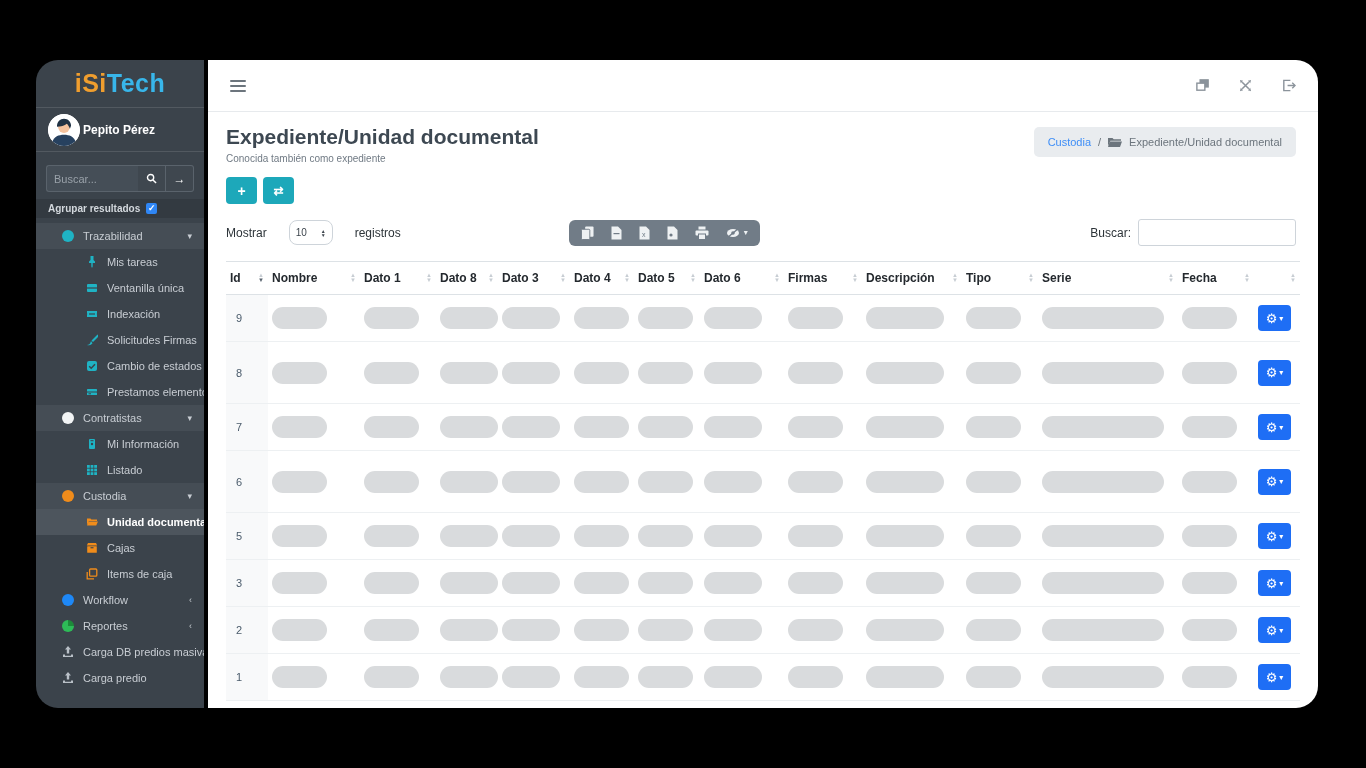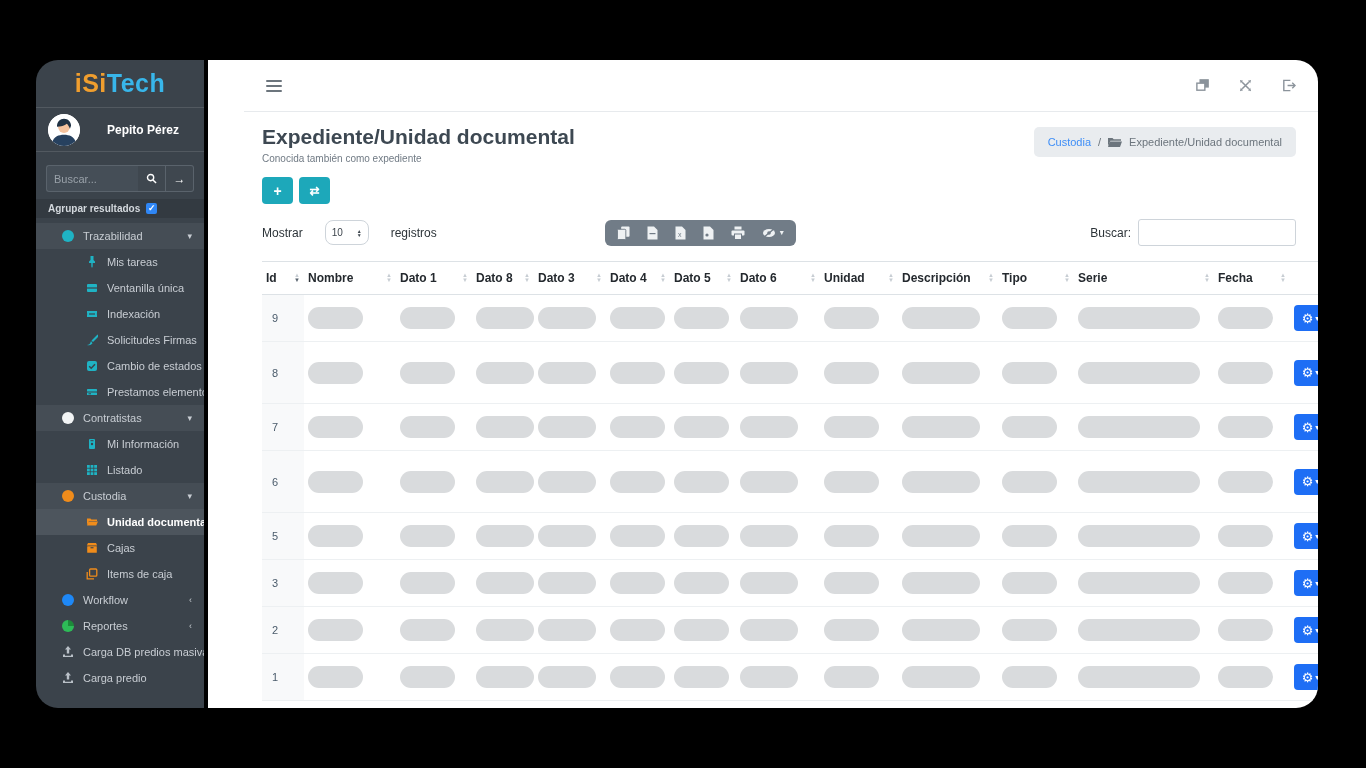--- a/index.html
+++ b/index.html
@@ -4,21 +4,21 @@
 <style>
   * { margin:0; padding:0; box-sizing:border-box; }
   html,body { width:1366px; height:768px; background:#000; font-family:"Liberation Sans", sans-serif; overflow:hidden; }
   .window { position:absolute; left:36px; top:60px; width:1282px; height:648px; display:flex; }
 
   
   .sidebar { width:168px; flex-shrink:0; background:#3b434b; border-radius:22px 0 0 22px; margin-right:4px; color:#c8cdd3; overflow:hidden; }
   .logo { height:48px; display:flex; align-items:center; justify-content:center; font-size:25px; font-weight:bold; letter-spacing:.5px; border-bottom:1px solid rgba(255,255,255,.12); }
   .brand-isi { color:#f09e2e; }
   .brand-tech { color:#38b6ea; }
-  .user-panel { display:flex; align-items:center; gap:27px; padding:6px 12px; height:44px; border-bottom:1px solid rgba(255,255,255,.12); }
+  .user-panel { display:flex; align-items:center; gap:3px; padding:6px 12px; height:44px; border-bottom:1px solid rgba(255,255,255,.12); }
   .avatar { width:32px; height:32px; border-radius:50%; overflow:hidden; flex-shrink:0; background:#fff; }
   .user-name { color:#fff; font-size:12px; font-weight:bold; }
   .search-row { display:flex; margin:13px 10px 0 10px; height:27px; }
   .sb-search-input { flex:1; min-width:0; background:#454e57; border:1px solid #5a636c; border-right:0; color:#e8ebee; font-size:11px; padding:0 7px; border-radius:3px 0 0 3px; outline:none; font-family:"Liberation Sans",sans-serif; }
   .sb-search-input::placeholder { color:#99a1a9; }
   .sb-btn { width:28px; background:#3f474f; border:1px solid #5a636c; border-left-width:0; color:#fff; display:flex; align-items:center; justify-content:center; font-size:12px; cursor:pointer; }
   .sb-btn:last-child { border-radius:0 3px 3px 0; }
   .group-row { margin-top:7px; background:#333a41; padding:4px 12px; font-size:10px; color:#d3d8dd; display:flex; align-items:center; gap:6px; font-weight:bold; }
   .checkbox { width:11px; height:11px; background:#2f86f5; border-radius:2px; color:#fff; font-size:9px; line-height:11px; text-align:center; }
   .menu { margin-top:5px; font-size:11px; }
@@ -28,21 +28,21 @@
   .menu-item.hl { background:#454d55; }
   .menu-item.active { background:#4d555d; color:#fff; font-weight:bold; }
   .chev { margin-left:auto; font-size:9px; color:#c8cdd3; }
   .circle { width:12px; height:12px; border-radius:50%; flex-shrink:0; }
   .c-teal { background:#1fb3c4; } .c-white { background:#f2f4f5; } .c-orange { background:#f08c1b; }
   .c-blue { background:#1e88f7; }
   .c-pie { background:conic-gradient(#1d8a3a 0 25%, #2dbb57 25% 100%); }
   .mi-ico { width:12px; height:12px; flex-shrink:0; }
 
   
-  .main { flex:1; background:#fff; border-radius:0 22px 22px 0; display:flex; flex-direction:column; overflow:hidden;padding-left:36px; }
+  .main { flex:1; background:#fff; border-radius:0 22px 22px 0; display:flex; flex-direction:column; overflow:hidden; }
   .navbar { height:52px; flex-shrink:0; border-bottom:1px solid #e7eaed; display:flex; align-items:center; padding:0 22px; }
   .hamburger { width:16px; display:flex; flex-direction:column; gap:3px; cursor:pointer; }
   .hamburger span { height:2px; background:#6c757d; border-radius:1px; }
   .nav-icons { margin-left:auto; display:flex; gap:28px; align-items:center; color:#8b939b; }
   .nav-icons .nico { cursor:pointer; display:flex; }
 
   .content { padding:13px 22px 0 18px; flex:1; display:flex; flex-direction:column; overflow:hidden; }
   .page-header { display:flex; justify-content:space-between; align-items:flex-start; }
   .page-title { font-size:21px; font-weight:bold; color:#3d4852; }
   .page-subtitle { font-size:10px; color:#707a84; margin-top:4px; }
@@ -445,21 +445,21 @@
                   <span class="th-flex">
                     <span>Dato 6</span>
                     <span class="sort">
                       <span>▲</span>
                       <span>▼</span>
                     </span>
                   </span>
                 </th>
               <th>
                   <span class="th-flex">
-                    <span>Unidad</span>
+                    <span>Firmas</span>
                     <span class="sort">
                       <span>▲</span>
                       <span>▼</span>
                     </span>
                   </span>
                 </th>
               <th>
                   <span class="th-flex">
                     <span>Descripción</span>
                     <span class="sort">

